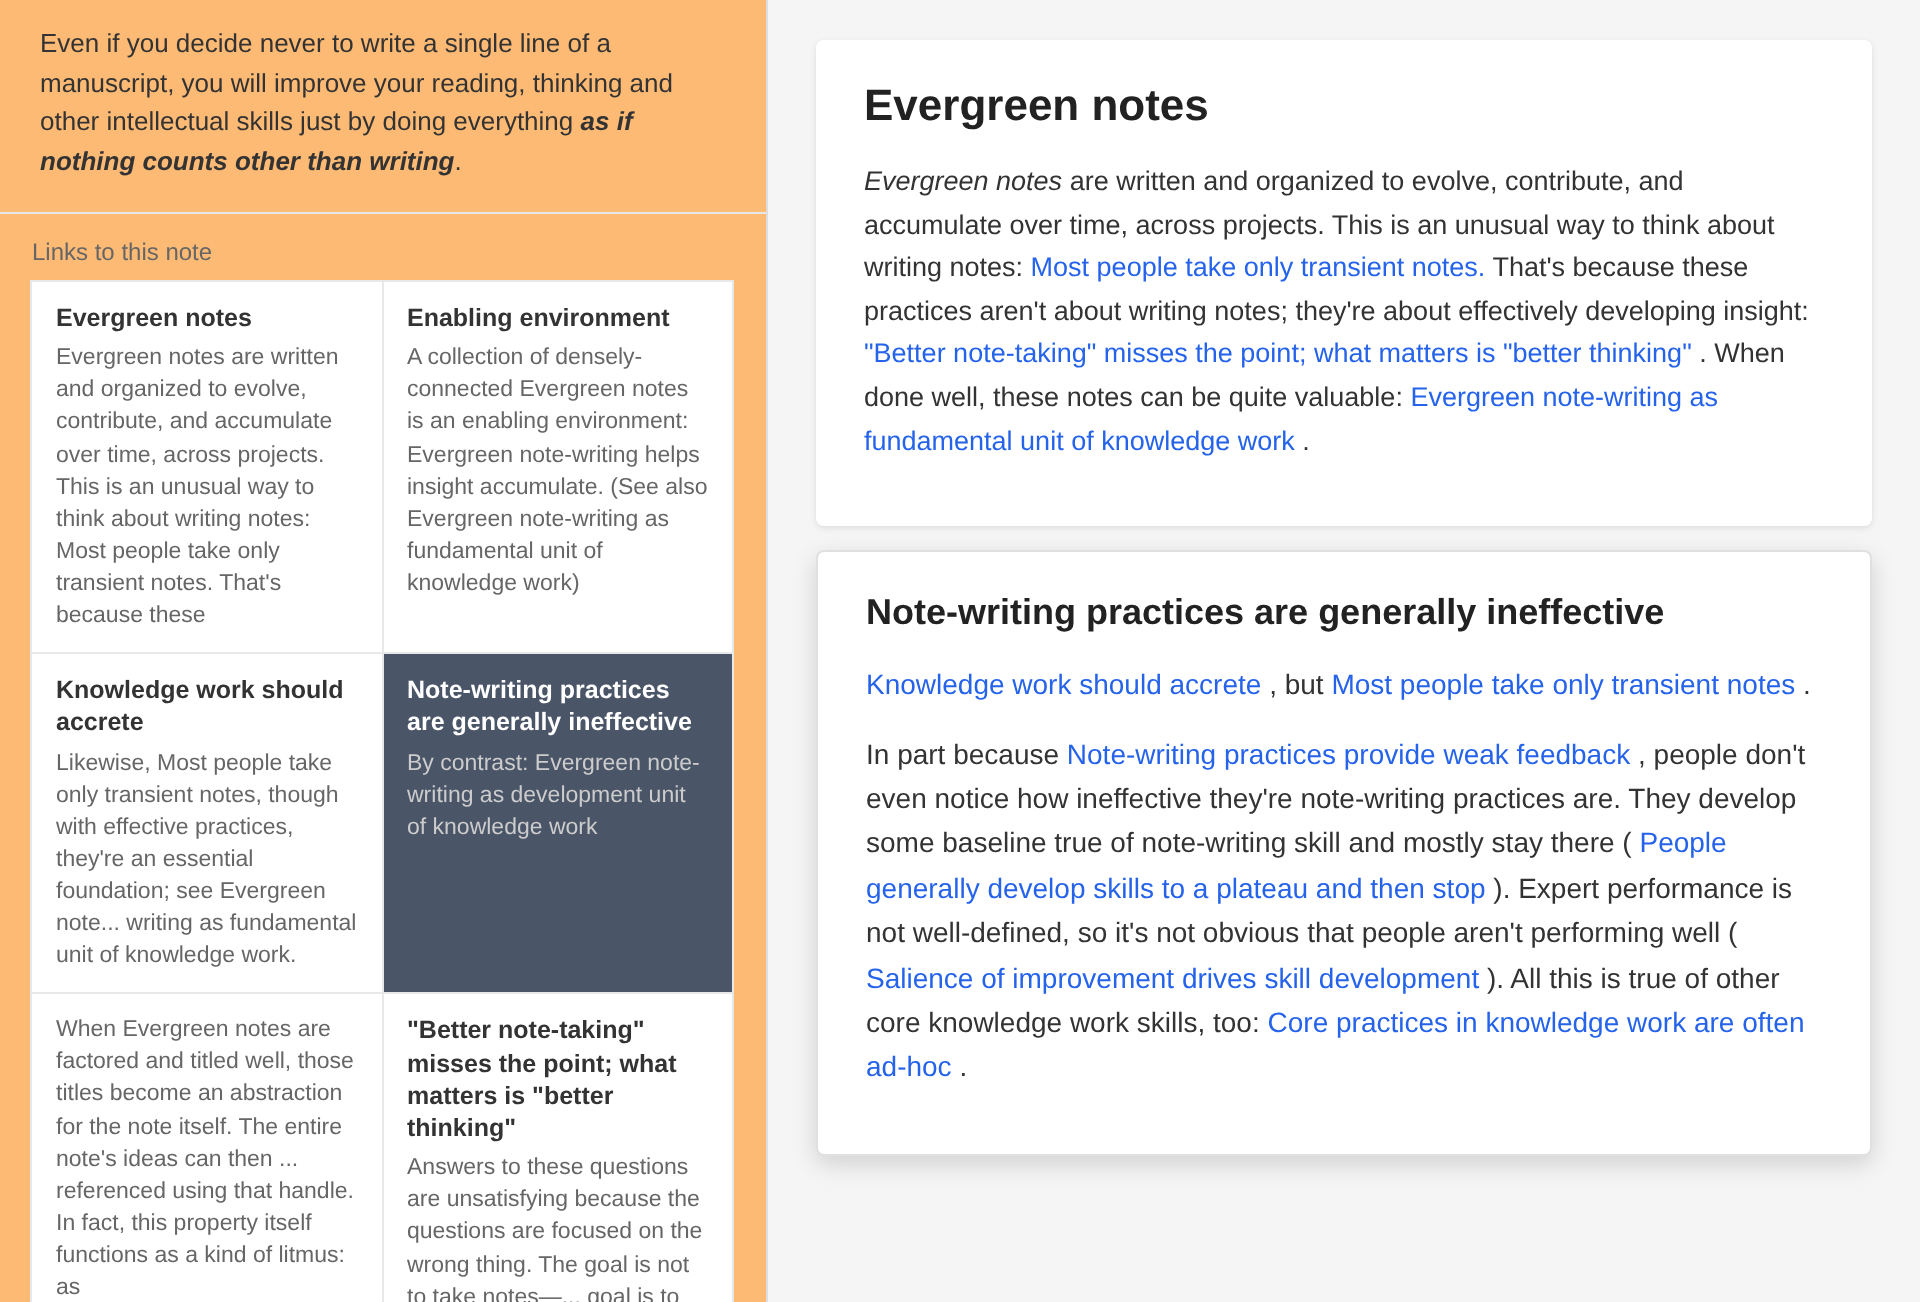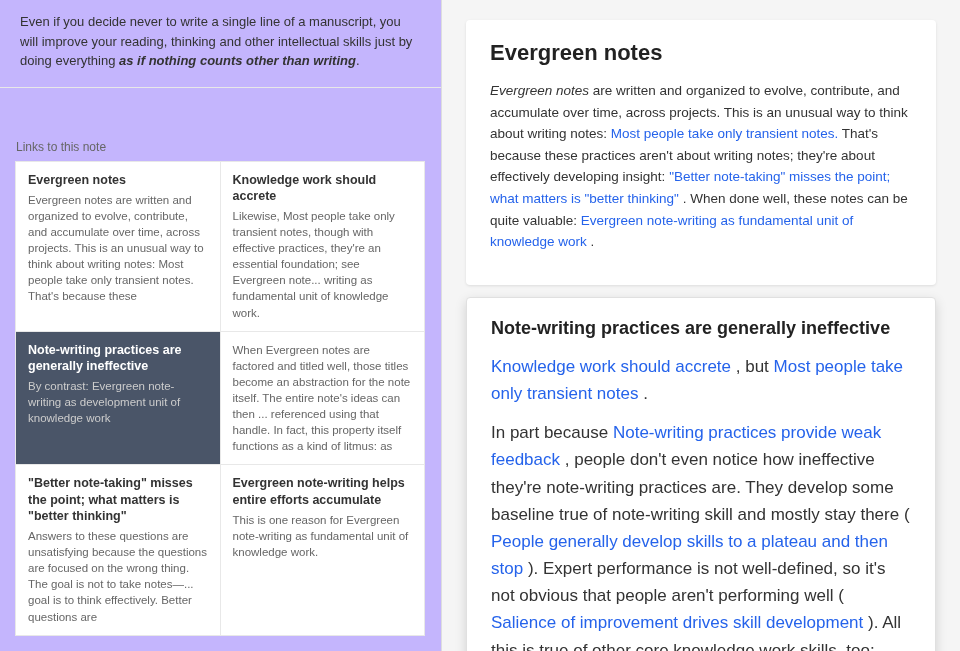--- a/index.html
+++ b/index.html
@@ -9,27 +9,26 @@
       color: #333;
       background: #f0f0f0;
       width: 960px;
       height: 651px;
       overflow: hidden;
       display: flex;
     }
 
     
     .left-panel {
-      width: 442px;
-      background: #c4b5fd;
+      width: 384px;
+      background: #fdba74;
       overflow-y: auto;
       border-right: 1px solid #ddd;
       display: flex;
       flex-direction: column;
-      gap: 40px;
     }
 
     .left-top-text {
       padding: 12px 20px 16px 20px;
       font-size: 13px;
       line-height: 1.5;
       color: #333;
       border-bottom: 1px solid #e8e8e8;
     }
 
@@ -145,21 +144,21 @@
     }
 
     .popup-card-title {
       font-size: 18px;
       font-weight: 700;
       color: #222;
       margin-bottom: 14px;
     }
 
     .popup-card-body {
-      font-size: 17px;
+      font-size: 14px;
       line-height: 1.6;
       color: #333;
     }
 
     .popup-card-body p {
       margin-bottom: 12px;
     }
 
     em.italic-bold {
       font-style: italic;
@@ -174,20 +173,24 @@
   <div class="left-top-text">
     <span>Even if you decide never to write a single line of a manuscript, you will improve your reading, thinking and other intellectual skills just by doing everything </span><em class="italic-bold">as if nothing counts other than writing</em><span>.</span>
   </div>
 
   <div class="links-section">
     <div class="links-title">Links to this note</div>
     <div class="links-grid" id="links-grid">
     <div class="link-item">
           <div class="link-item-title">Evergreen notes</div>
           <div class="link-item-desc">Evergreen notes are written and organized to evolve, contribute, and accumulate over time, across projects. This is an unusual way to think about writing notes: Most people take only transient notes. That's because these</div>
+        </div>
+        <div class="link-item">
+          <div class="link-item-title">Enabling environment</div>
+          <div class="link-item-desc">A collection of densely-connected Evergreen notes is an enabling environment: Evergreen note-writing helps insight accumulate. (See also Evergreen note-writing as fundamental unit of knowledge work)</div>
         </div>
         <div class="link-item">
           <div class="link-item-title">Knowledge work should accrete</div>
           <div class="link-item-desc">Likewise, Most people take only transient notes, though with effective practices, they're an essential foundation; see Evergreen note... writing as fundamental unit of knowledge work.</div>
         </div>
         <div class="link-item highlighted">
           <div class="link-item-title">Note-writing practices are generally ineffective</div>
           <div class="link-item-desc">By contrast: Evergreen note-writing as development unit of knowledge work</div>
         </div>
         <div class="link-item">

